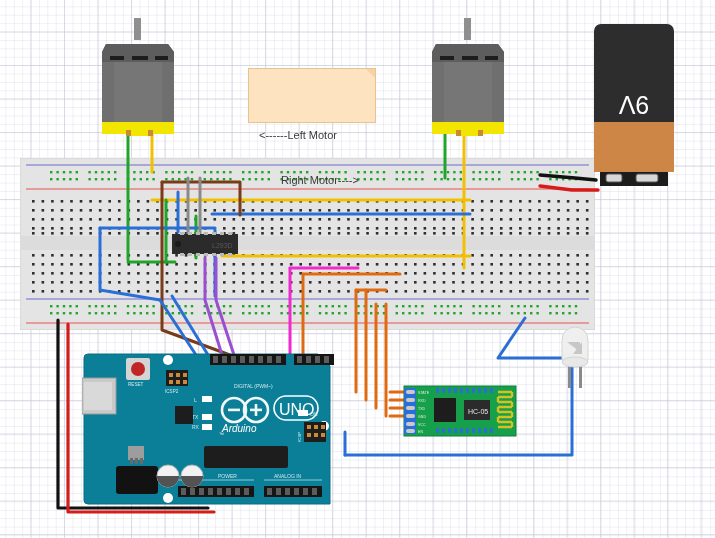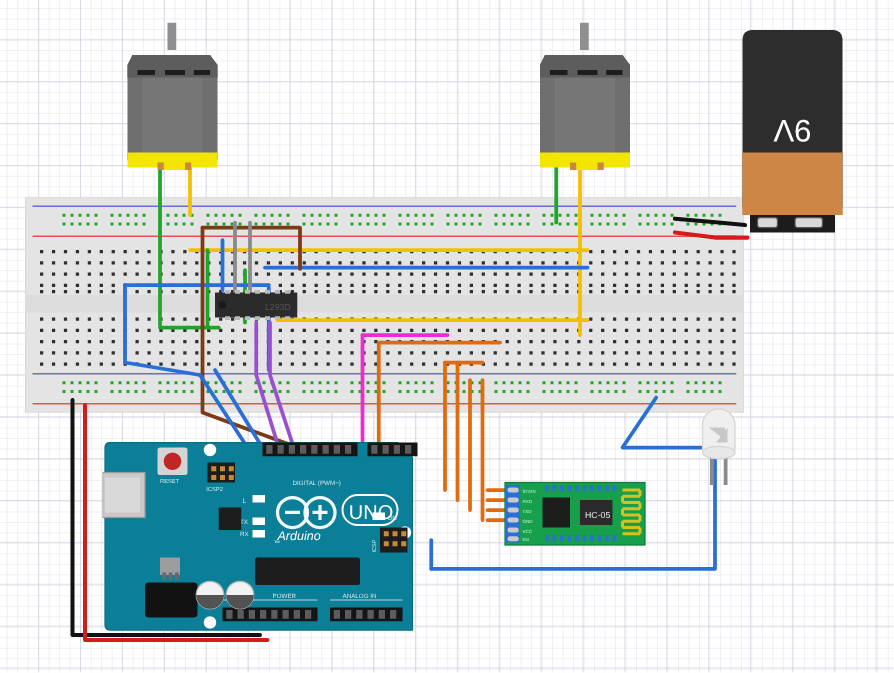--- a/index.html
+++ b/index.html
@@ -1224,14 +1224,19 @@
 
   <svg class="abs" style="left:556px;top:318px;" width="38" height="72">
     <rect x="12" y="40" width="3" height="30" fill="#8a8a8a"></rect>
     <rect x="23" y="40" width="3" height="30" fill="#8a8a8a"></rect>
     <path d="M6 22 A13 13 0 0 1 32 22 L32 42 Q19 50 6 42 Z" fill="#efefef" stroke="#d4d4d4" stroke-width="1"></path>
     <ellipse cx="19" cy="44" rx="13" ry="5" fill="#e8e8e8" stroke="#d4d4d4" stroke-width="1"></ellipse>
     <path d="M11 24 L24 24 L24 34 Z" fill="#c7c7c7"></path>
     <path d="M26 24 L26 36 L17 36 Z" fill="#c7c7c7"></path>
   </svg>
 
+  <div class="note" style="left:248px;top:68px;width:128px;height:55px;">
+    <span class="corner"></span>
+    <span class="note-l">&lt;------Left Motor</span>
+    <span class="note-r">Right Motor----&gt;</span>
+  </div>
 
 </div>
 
 </body></html>

